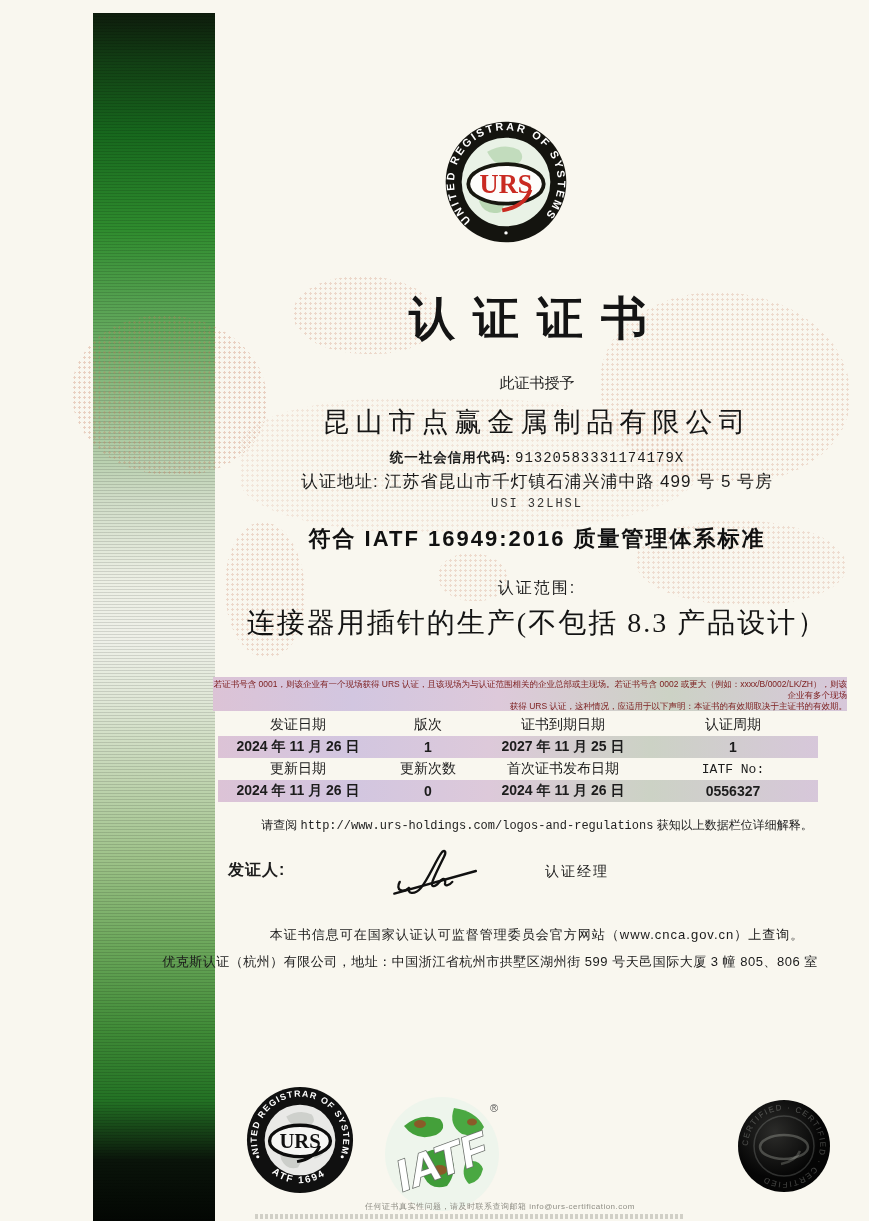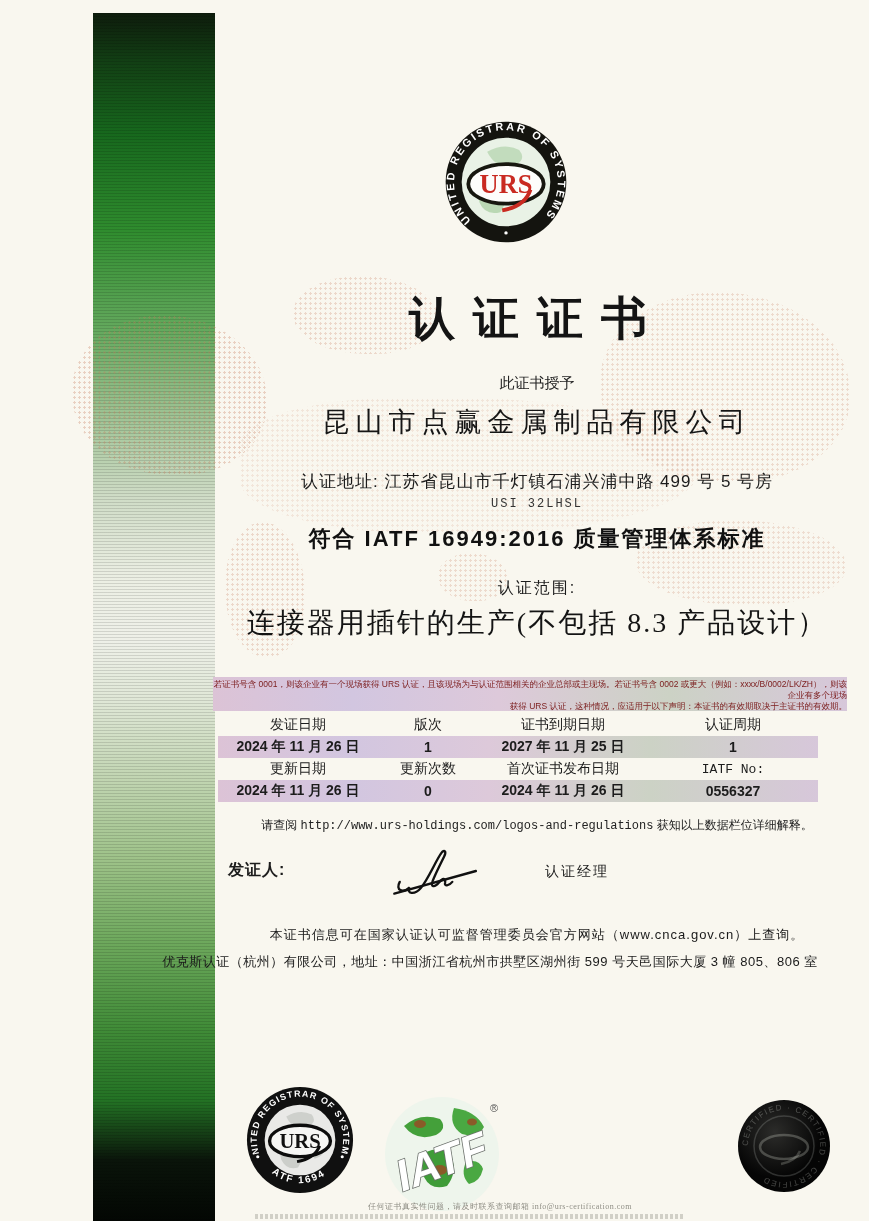--- a/index.html
+++ b/index.html
@@ -67,21 +67,21 @@
   .link-note{top:817px;font-size:12px;color:#222;}
   .link-note .mono{font-size:12px;}
 
   .issuer-label{left:228px;top:860px;font-size:16px;font-weight:bold;letter-spacing:1px;}
   .sig{left:386px;top:842px;}
   .issuer-title{left:545px;top:863px;font-size:14px;letter-spacing:2px;}
 
   .footer1{top:926px;font-size:13px;letter-spacing:1px;color:#1a1a1a;}
   .footer2{left:120px;width:740px;top:953px;font-size:13px;letter-spacing:0.5px;color:#1a1a1a;text-align:center;position:absolute;}
 
-  .bottom-note{left:200px;width:600px;top:1201px;font-size:8px;color:#8f8e85;text-align:center;position:absolute;letter-spacing:0.5px;font-family:Liberation Serif, serif;}
+  .bottom-note{left:200px;width:600px;top:1201px;font-size:8px;color:#8f8e85;text-align:center;position:absolute;letter-spacing:0.5px;}
   .smudge{left:255px;top:1214px;width:430px;height:5px;opacity:0.5;
     background:repeating-linear-gradient(90deg,#a9a89e 0 3px,transparent 3px 5px);}
 </style>
 </head>
 <body>
 
 <div id="page">
 
   <div class="abs green-band"></div>
 
@@ -112,20 +112,24 @@
       <ellipse cx="70" cy="72" rx="40" ry="21" fill="#fdfdfb" stroke="#17170f" stroke-width="4"></ellipse>
       <text x="70" y="82" text-anchor="middle" font-size="28" font-weight="bold" fill="#c92a21" font-family="Liberation Serif, DejaVu Serif, serif">URS</text>
       <path d="M96,78 q-6,18 -30,22" stroke="#c92a21" stroke-width="4" fill="none"></path>
     </svg>
   </div>
 
   <div class="content-line serif cert-title">认证证书</div>
   <div class="content-line intro">此证书授予</div>
   <div class="content-line serif company">昆山市点赢金属制品有限公司</div>
 
+  <div class="content-line credit">
+    <b>统一社会信用代码:</b>
+    <span class="mono">91320583331174179X</span>
+  </div>
 
   <div class="content-line address">
     <span>认证地址:</span>
     <span>江苏省昆山市千灯镇石浦兴浦中路 499 号 5 号房</span>
   </div>
 
   <div class="content-line mono usi">USI 32LHSL</div>
   <div class="content-line standard">符合 IATF 16949:2016 质量管理体系标准</div>
   <div class="content-line scope-label">认证范围:</div>
   <div class="content-line serif scope">连接器用插针的生产(不包括 8.3 产品设计）</div>

